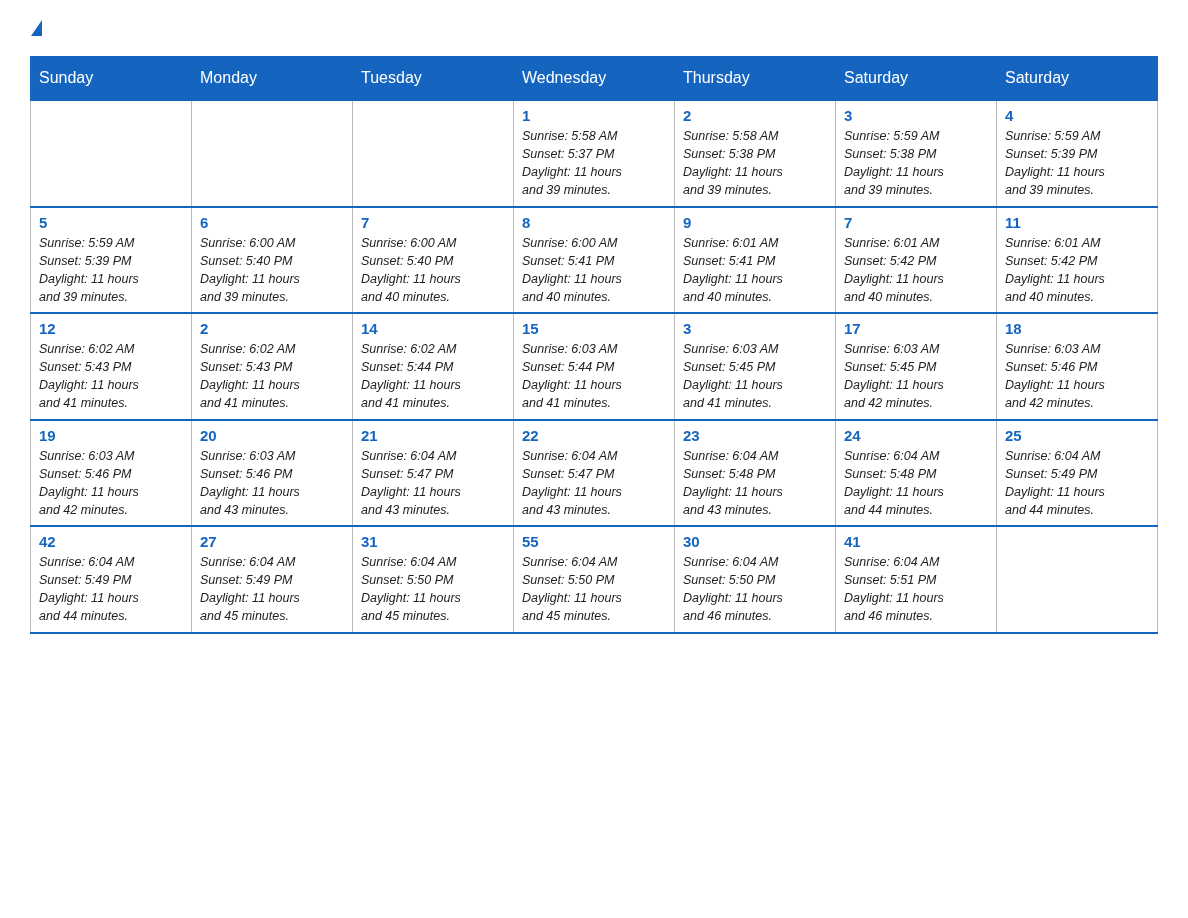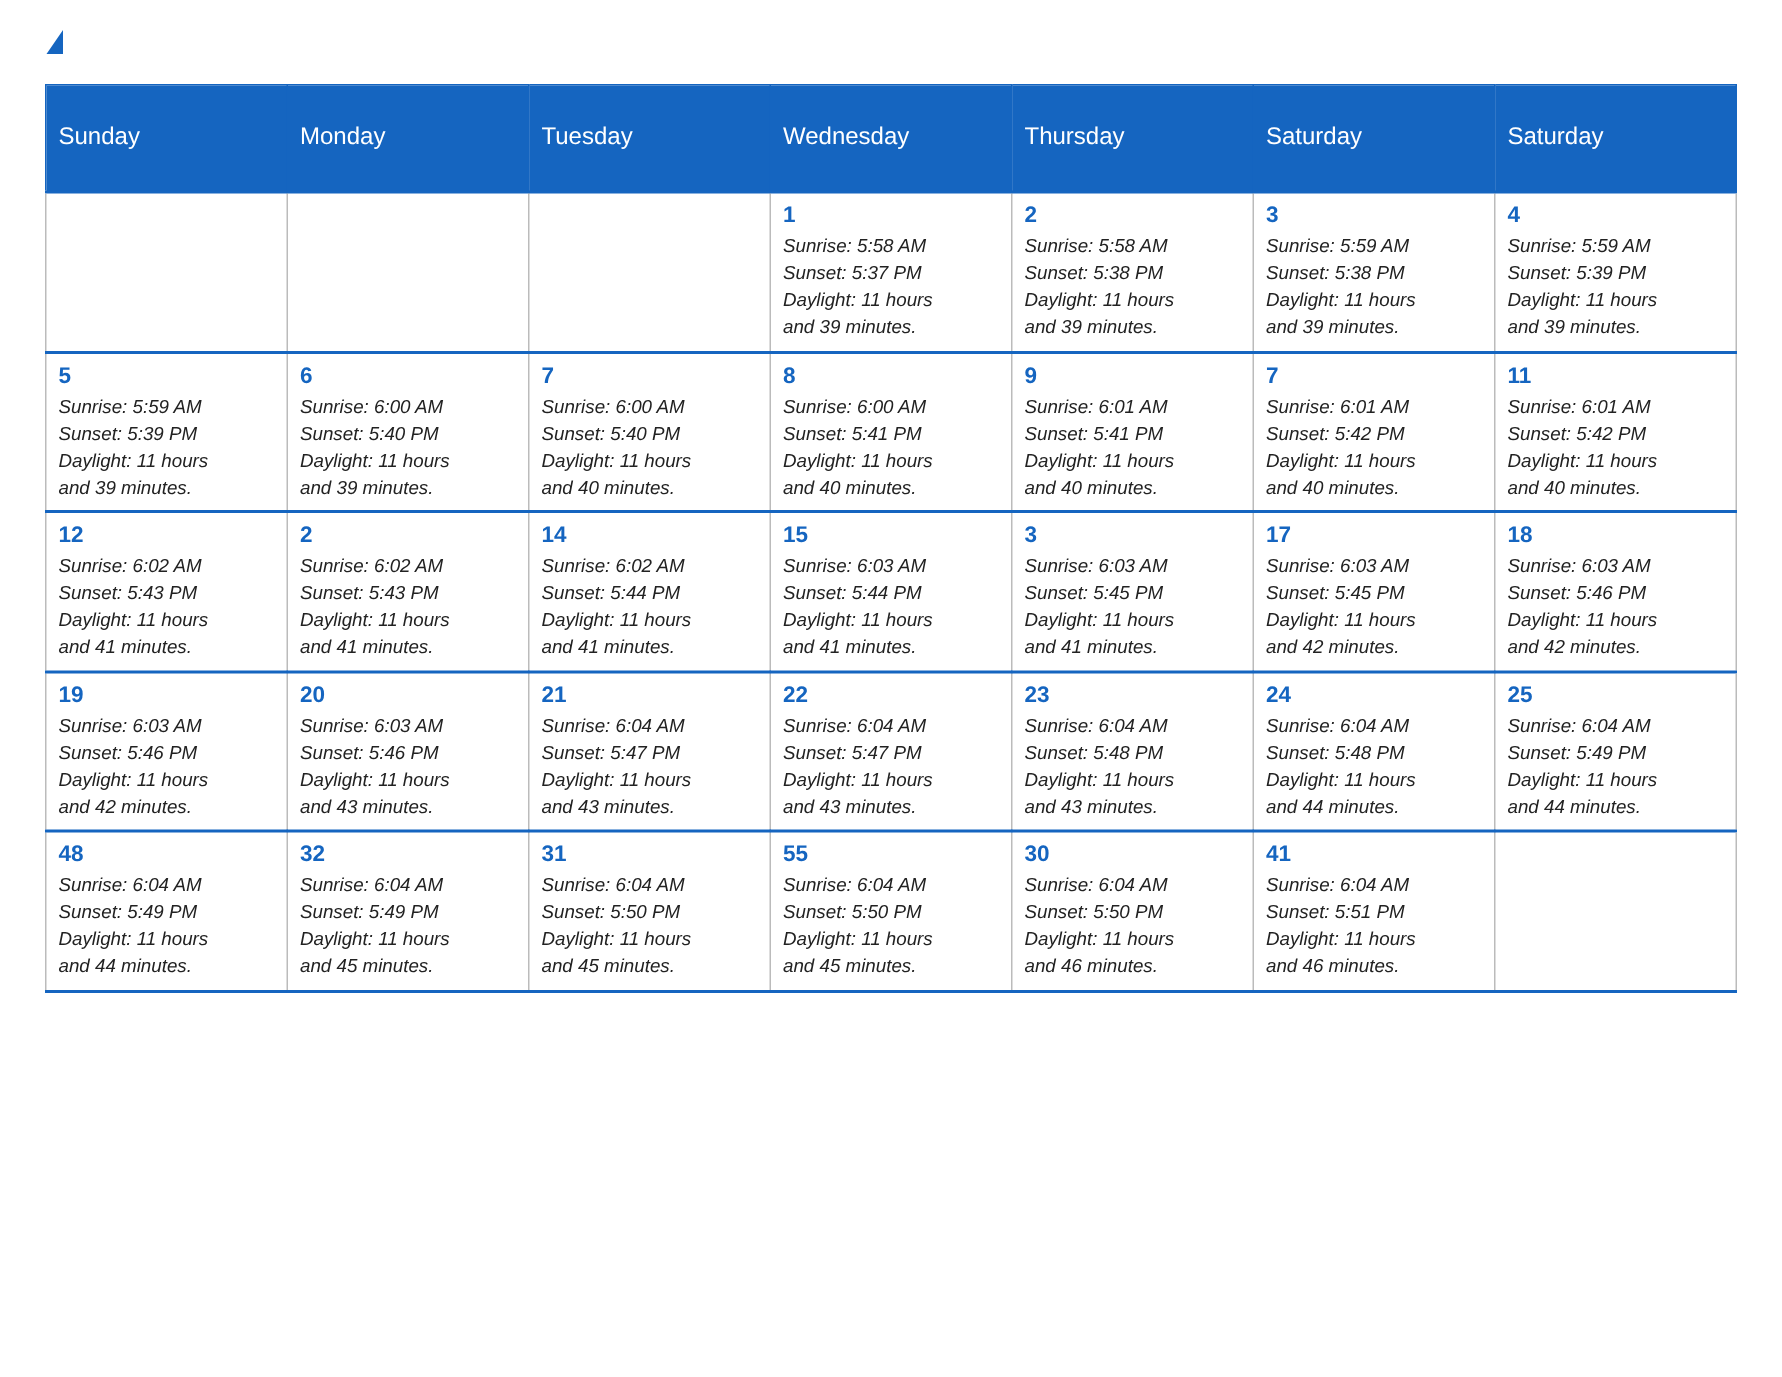--- a/index.html
+++ b/index.html
@@ -33,21 +33,21 @@
     .calendar {
       width: 100%;
       border-collapse: collapse;
       border: 1px solid #999;
     }
     .calendar th {
       background-color: #1565c0;
       color: #fff;
       font-size: 16px;
       font-weight: normal;
-      padding: 26px 8px;
+      padding: 12px 8px;
       text-align: left;
       border: 1px solid #1565c0;
     }
     .calendar td {
       vertical-align: top;
       border: 1px solid #bbb;
       padding: 6px 8px;
       width: calc(100% / 7);
       min-height: 100px;
       font-size: 13px;
@@ -309,28 +309,28 @@
         <td>
           <span class="day-num">25</span>
           <div class="day-info" style="white-space: pre-line;">Sunrise: 6:04 AM
 Sunset: 5:49 PM
 Daylight: 11 hours
 and 44 minutes.</div>
         </td>
       </tr>
       <tr>
         <td>
-          <span class="day-num">48</span>
+          <span class="day-num">42</span>
           <div class="day-info" style="white-space: pre-line;">Sunrise: 6:04 AM
 Sunset: 5:49 PM
 Daylight: 11 hours
 and 44 minutes.</div>
         </td>
         <td>
-          <span class="day-num">32</span>
+          <span class="day-num">27</span>
           <div class="day-info" style="white-space: pre-line;">Sunrise: 6:04 AM
 Sunset: 5:49 PM
 Daylight: 11 hours
 and 45 minutes.</div>
         </td>
         <td>
           <span class="day-num">31</span>
           <div class="day-info" style="white-space: pre-line;">Sunrise: 6:04 AM
 Sunset: 5:50 PM
 Daylight: 11 hours

